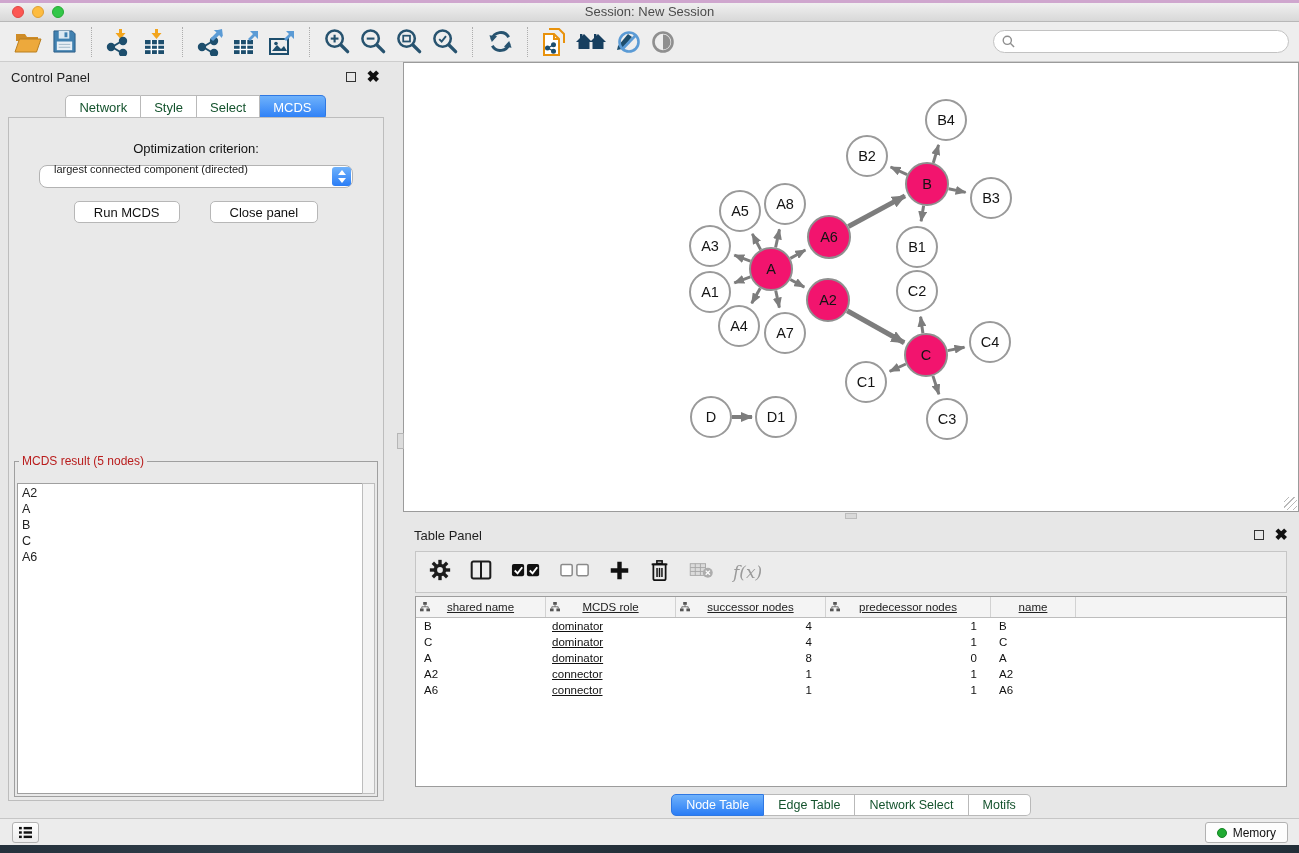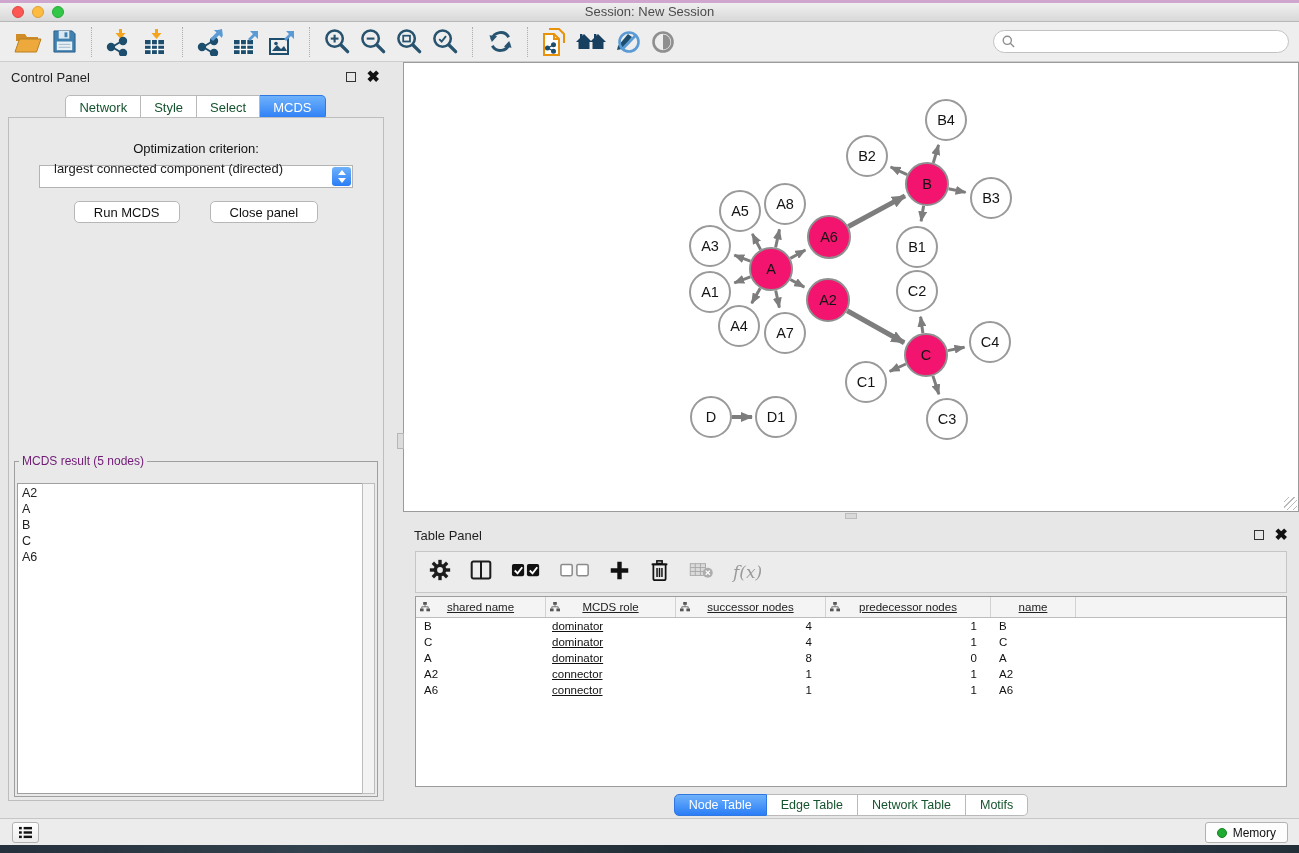--- a/index.html
+++ b/index.html
@@ -39,30 +39,30 @@
   .close-ico{ font-size:16px; font-weight:bold; color:#111; line-height:10px; }
   .seg-tabs{ position:absolute; top:33px; left:0; right:0; display:flex; justify-content:center; }
   .seg{ padding:4px 13px; font-size:13px; background:#fff; border:1px solid #b9b9b9; border-left:none; color:#14532d; }
   .seg:first-child{ border-left:1px solid #b9b9b9; border-radius:5px 0 0 5px; }
   .seg:last-child{ border-radius:0 5px 5px 0; }
   .seg.active{ background:linear-gradient(#6fb2fb,#2a7df6); border-color:#2f78e2; color:#fff; }
   .cp-content{ position:absolute; top:55px; left:8px; right:7px; bottom:17px;
     border:1px solid #bdbdbd; background:#e9e9e9; }
   .opt-label{ margin-top:23px; text-align:center; font-size:13px; color:#111; }
   .dropdown{ position:relative; margin:9px auto 0; width:314px; height:23px; background:#fff;
-    border:1px solid #b3b3b3; border-radius:0; font-size:13px; display:flex; align-items:center; padding:0 24px 16px 14px; }
+    border:1px solid #b3b3b3; border-radius:8px; font-size:11px; display:flex; align-items:center; padding:0 24px 16px 14px; }
   .stepper{ position:absolute; right:1px; top:1px; bottom:1px; width:19px; border-radius:3px;
     background:linear-gradient(#6fb2fb,#2a7df6); display:flex; flex-direction:column; align-items:center; justify-content:center; gap:3px; }
   .tri-up{ width:0; height:0; border-left:4px solid transparent; border-right:4px solid transparent; border-bottom:5px solid #fff; }
   .tri-down{ width:0; height:0; border-left:4px solid transparent; border-right:4px solid transparent; border-top:5px solid #fff; }
   .btn-row{ margin-top:13px; display:flex; justify-content:center; gap:30px; }
   .mac-btn{ height:22px; padding:0 19px; border:1px solid #b7b7b7; border-radius:5px; background:#fff;
     font-size:13px; color:#111; font-family:"Liberation Sans",sans-serif; }
   .result-box{ position:absolute; left:5px; right:5px; top:336px; bottom:3px; border:1px solid #9f9f9f; padding:2px; }
-  .result-box legend{ font-size:12px; color:#701a75; padding:0 3px; margin-left:2px; }
+  .result-box legend{ font-size:12px; color:#b91c1c; padding:0 3px; margin-left:2px; }
   .result-inner{ position:absolute; left:2px; right:2px; top:15px; bottom:2px; display:flex; }
   .result-list{ flex:1; background:#fff; border:1px solid #9f9f9f; border-right:none; overflow:hidden;
     font-size:12.5px; padding-top:1px; }
   .result-list div{ padding:0 4px; line-height:16px; }
   .result-scroll{ width:13px; background:#f3f3f3; border:1px solid #bdbdbd; }
 
   
   .net-frame{ position:absolute; left:403px; top:0; width:896px; height:450px;
     border:1px solid #9b9b9b; background:#fff; }
   .net-titlebar{ position:relative; height:25px; background:linear-gradient(#ededed,#d6d6d6);
@@ -557,21 +557,21 @@
               <div class="td l2" style="width: 130px;">connector</div>
               <div class="td num" style="width: 150px;">1</div>
               <div class="td num" style="width: 165px;">1</div>
               <div class="td l" style="width: 85px;">A6</div>
             </div>
           </div>
       </div>
       <div class="tp-tabs">
           <div class="seg active">Node Table</div>
           <div class="seg">Edge Table</div>
-          <div class="seg">Network Table</div>
+          <div class="seg">Network Select</div>
           <div class="seg">Motifs</div>
         </div>
     </div>
   </div>
 
   <div class="statusbar">
     <span class="list-btn">
       <svg width="15" height="13" viewBox="0 0 16 14">
           <g fill="#111">
             <rect x="1" y="1" width="3" height="2.6"></rect>

